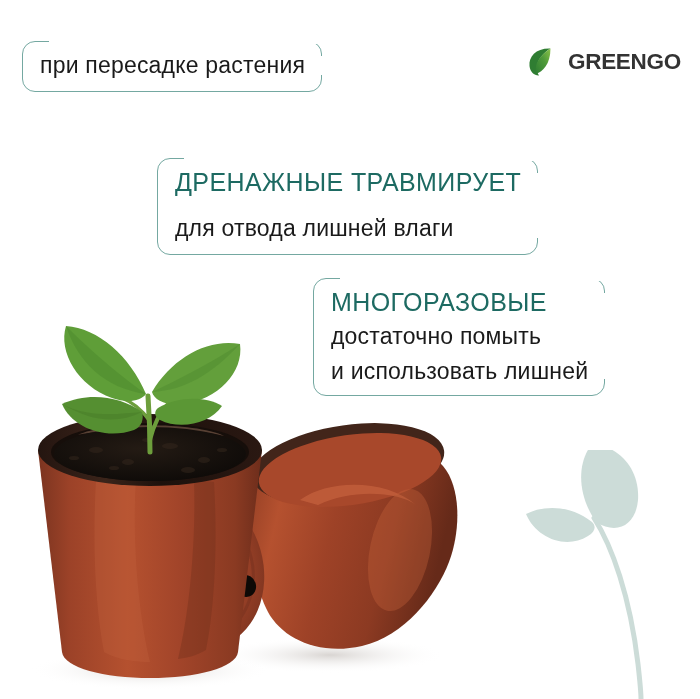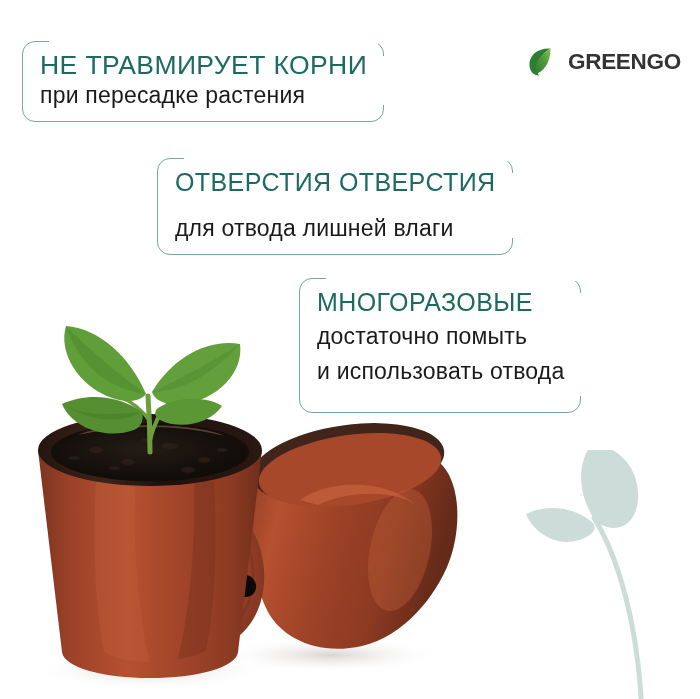--- a/index.html
+++ b/index.html
@@ -63,21 +63,21 @@
   }
 
   #callout-1 { top: 41px; left: 22px; }
   #callout-1 .callout-title { font-size: 26.5px; letter-spacing: 0.4px; }
   #callout-1 .callout-sub   { font-size: 23px; letter-spacing: 0.2px; }
 
   #callout-2 { top: 158px; left: 157px; }
   #callout-2 .callout-title { font-size: 25px; letter-spacing: 0.4px; }
   #callout-2 .callout-sub   { font-size: 23px; letter-spacing: 0.2px; margin-top: 18px; }
 
-  #callout-3 { top: 278px; left: 299px; padding-bottom: 26px; }
+  #callout-3 { top: 278px; left: 313px; padding-bottom: 9px; }
   #callout-3 .callout-title { font-size: 25px; letter-spacing: 0.4px; }
   #callout-3 .callout-sub   { font-size: 23px; letter-spacing: 0.2px; margin-top: 6px; }
 
   
   .callout::before {
     content: "";
     position: absolute;
     top: -3px;
     left: 26px;
     right: -2px;
@@ -128,33 +128,32 @@
           <stop offset="100%" stop-color="#8bc34a"></stop>
         </linearGradient>
       </defs>
       <path d="M23.5 1.5 C9 1 1.5 9.5 2.5 19 C3.1 25 7.5 28.8 12 28.5 C7.5 21 10 10 23.5 1.5 Z" fill="#2f7d32"></path>
       <path d="M23.5 1.5 C12 9 7 17.5 9.2 26.5 C15.5 25.2 23.5 17 23.5 1.5 Z" fill="url(#leafGrad)"></path>
     </svg>
     <span id="brand-word">GREENGO</span>
   </div>
 
   <div class="callout" id="callout-1">
-    <div class="callout-title">НЕ ТРАВМИРУЕТ КОРНИ</div>
     <div class="callout-sub">при пересадке растения</div>
   </div>
 
   <div class="callout" id="callout-2">
-    <div class="callout-title">ОТВЕРСТИЯ ОТВЕРСТИЯ</div>
+    <div class="callout-title">ДРЕНАЖНЫЕ ТРАВМИРУЕТ</div>
     <div class="callout-sub">для отвода лишней влаги</div>
   </div>
 
   <div class="callout" id="callout-3">
     <div class="callout-title">МНОГОРАЗОВЫЕ</div>
     <div class="callout-sub">достаточно помыть</div>
-    <div class="callout-sub">и использовать отвода</div>
+    <div class="callout-sub">и использовать лишней</div>
   </div>
 
   <div id="product-photo">
     <svg viewBox="0 0 500 399" xmlns="http://www.w3.org/2000/svg">
       <defs>
         <linearGradient id="potBody" x1="0" y1="0" x2="1" y2="0">
           <stop offset="0%" stop-color="#7b3420"></stop>
           <stop offset="14%" stop-color="#9c4228"></stop>
           <stop offset="40%" stop-color="#b5512f"></stop>
           <stop offset="62%" stop-color="#a3452a"></stop>

